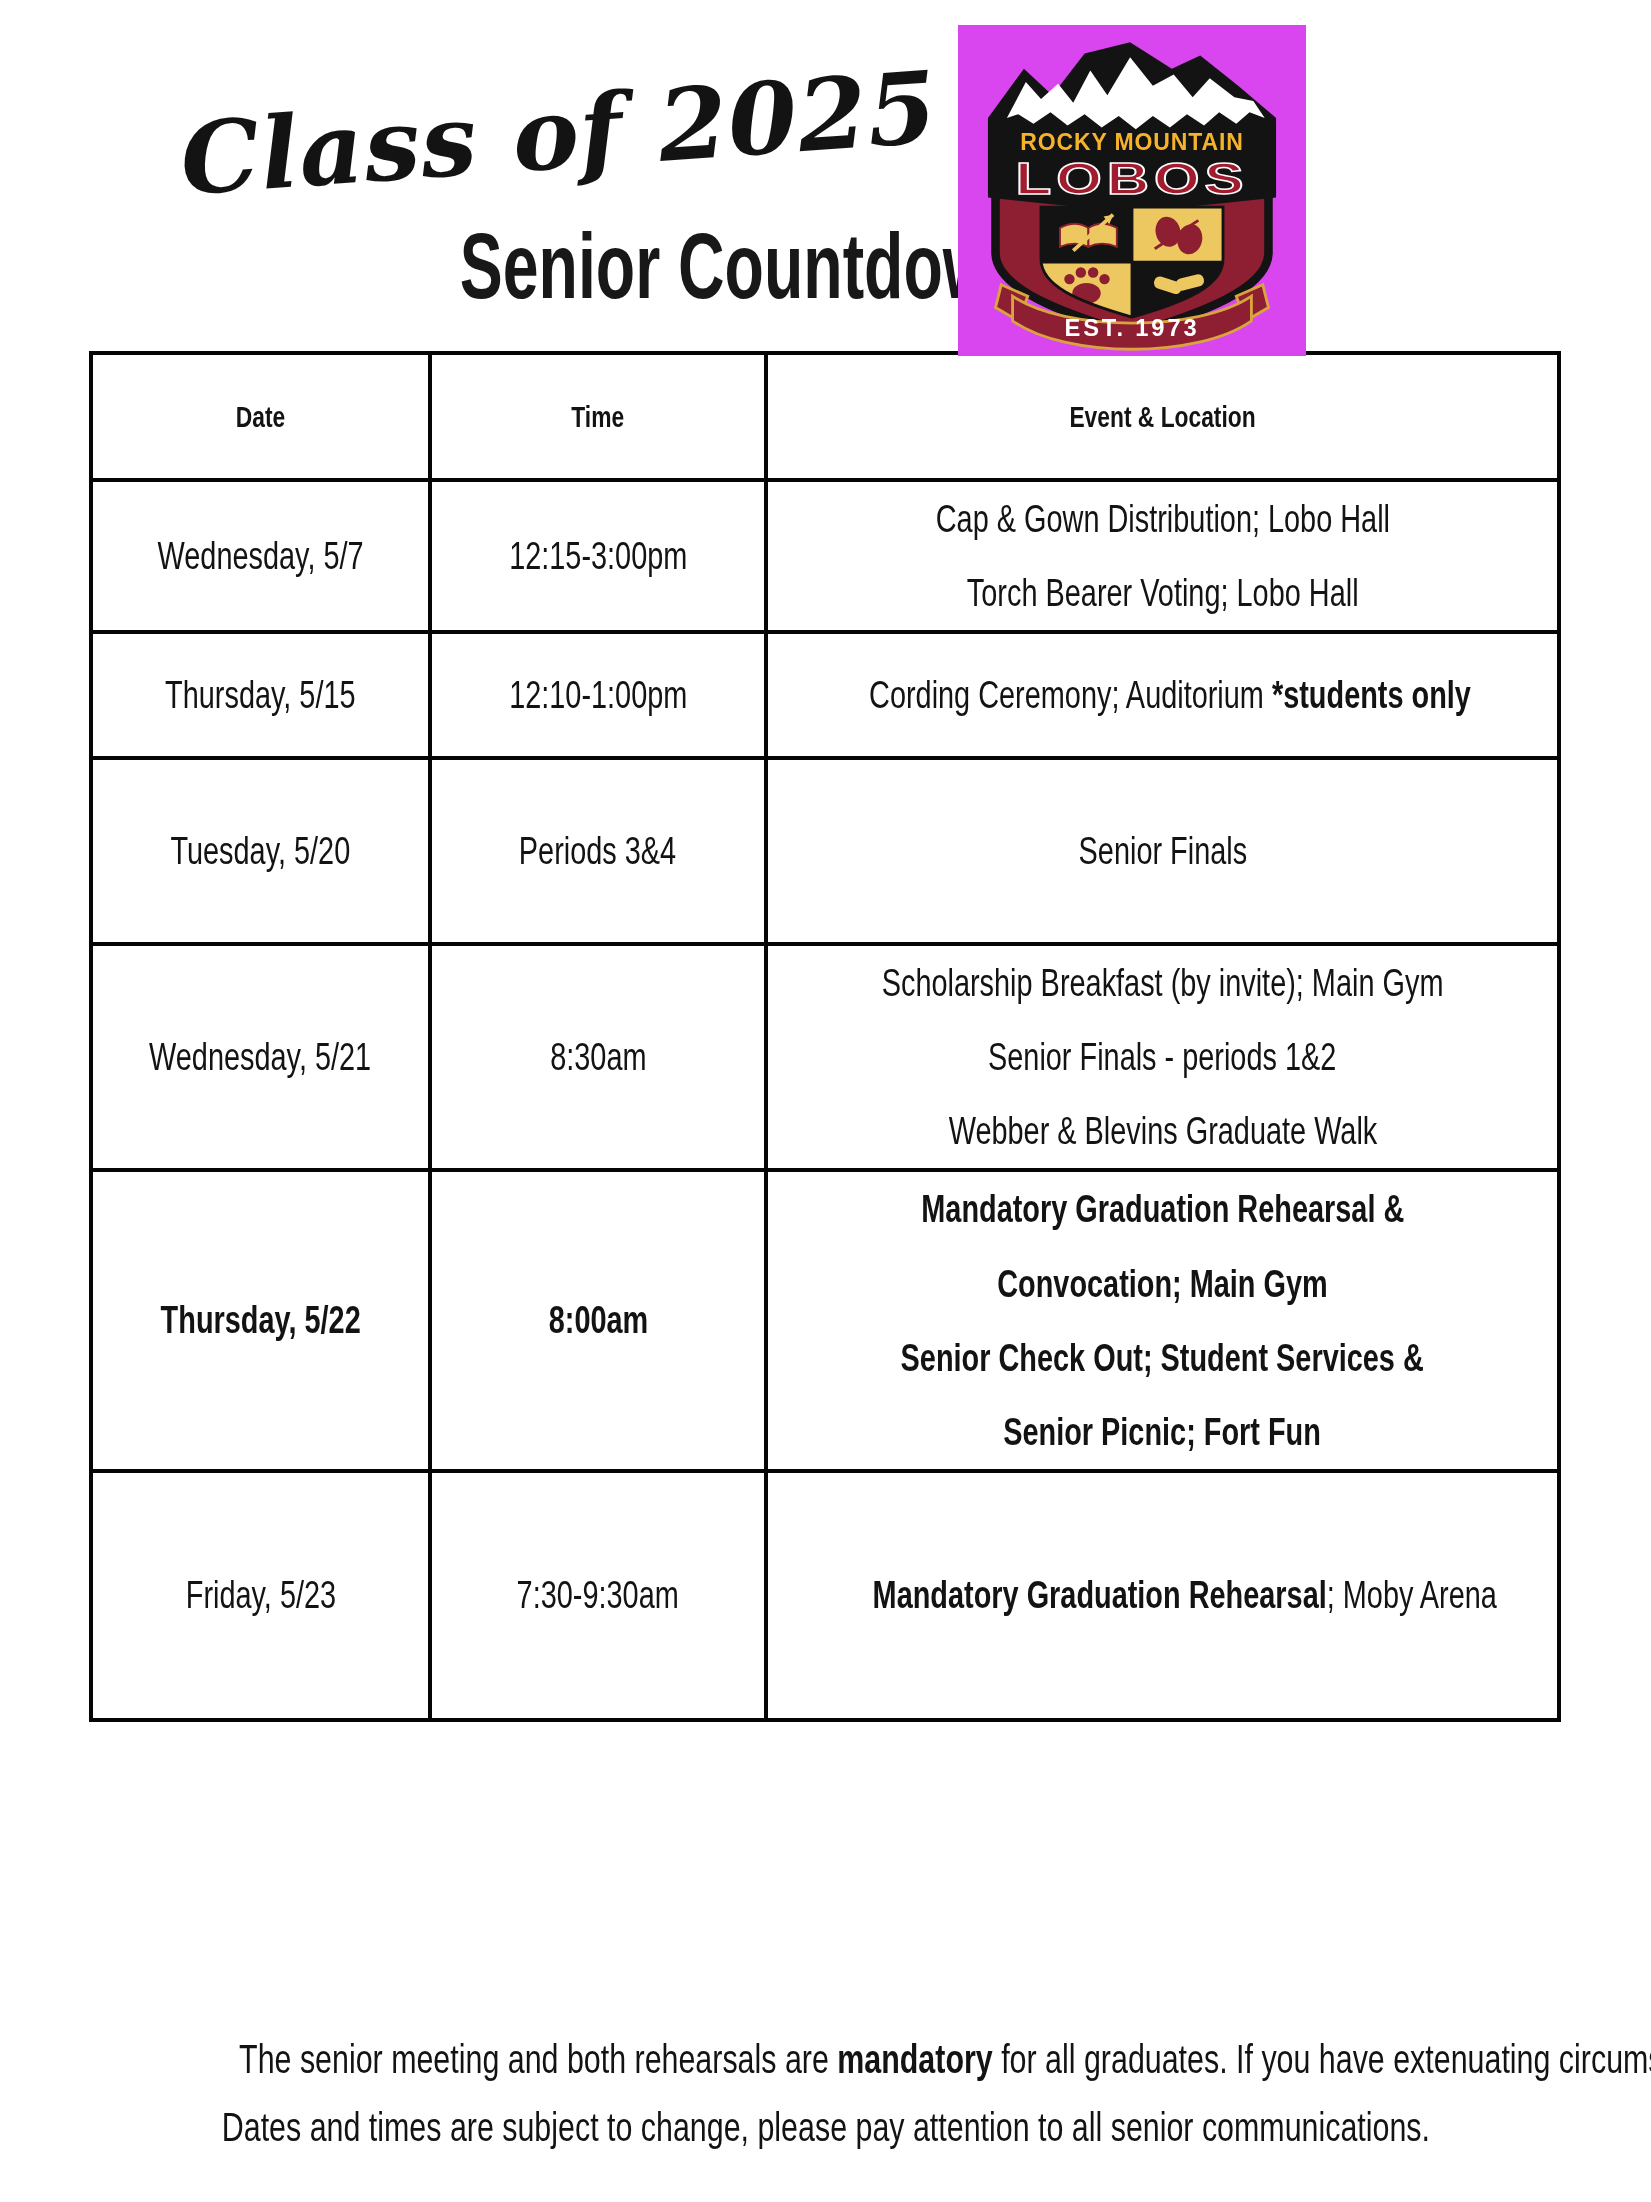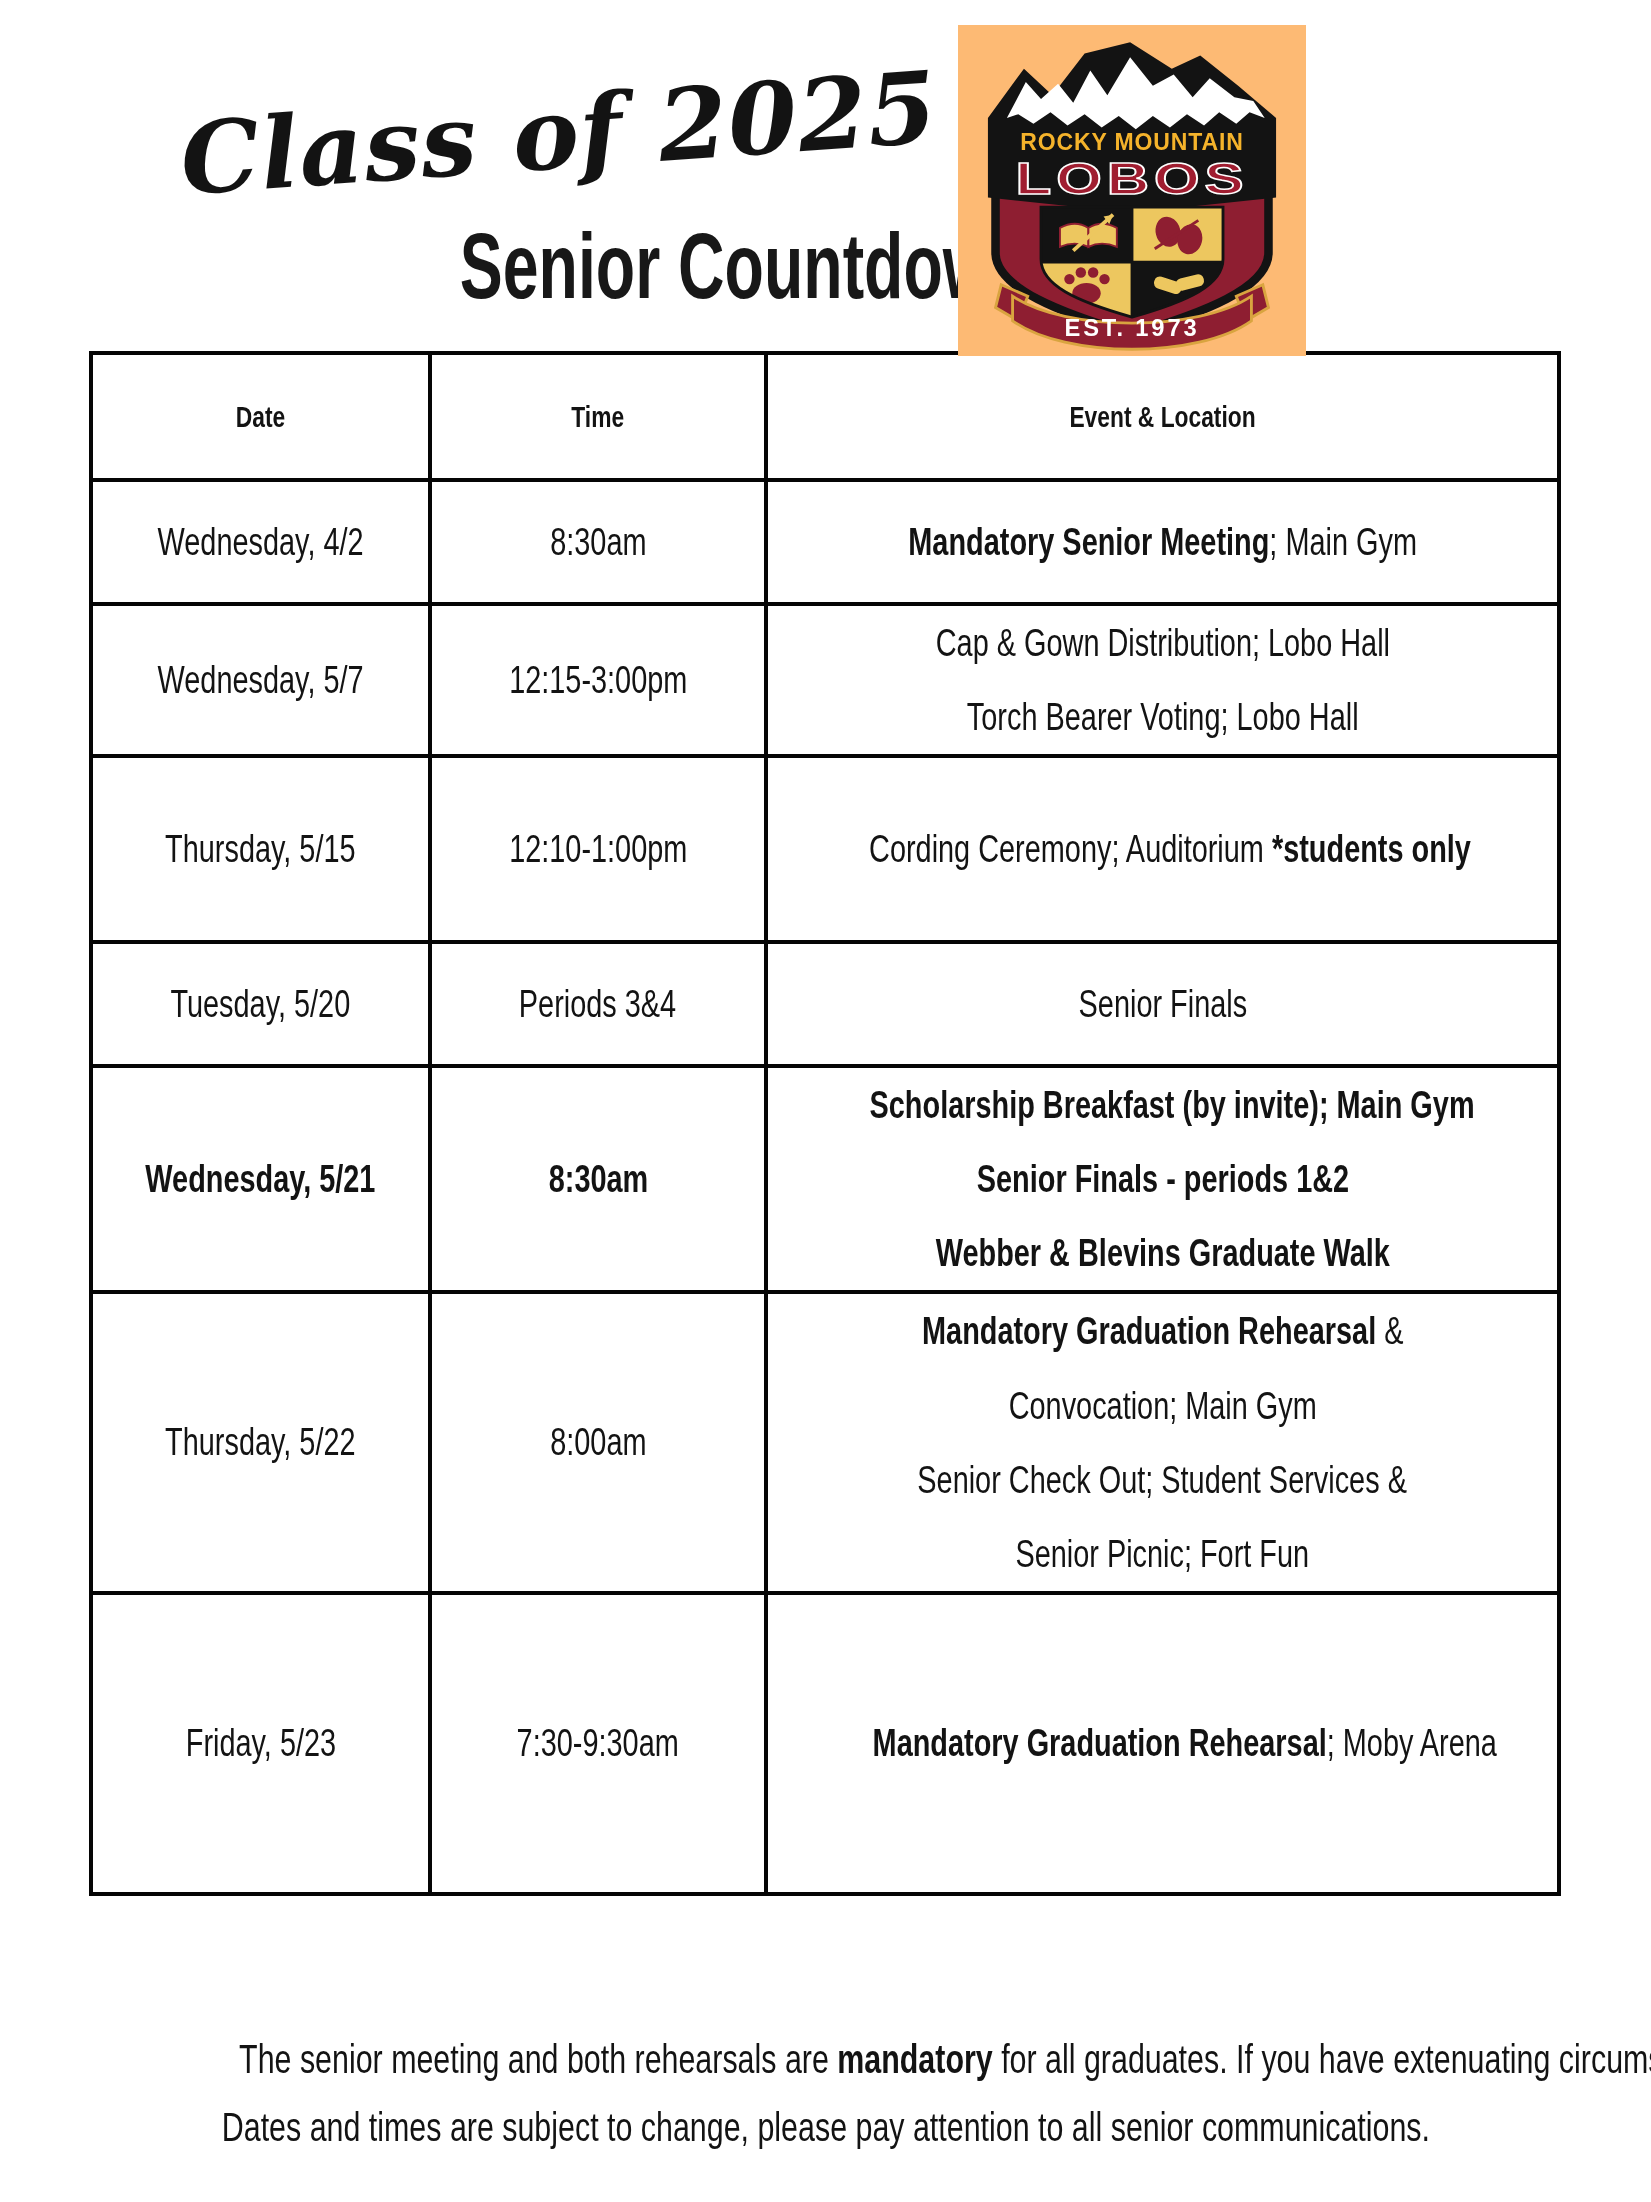--- a/index.html
+++ b/index.html
@@ -15,21 +15,21 @@
   }
   .main-title{
     position:absolute;left:746px;top:214px;transform:translateX(-50%);
     font-size:92px;font-weight:600;white-space:nowrap;color:#181818;
   }
   .cnd{display:inline-block;transform:scaleX(0.76);transform-origin:50% 50%;white-space:nowrap;}
   .cnd2{display:inline-block;transform:scaleX(0.70);transform-origin:50% 50%;white-space:nowrap;}
   
   .logo-box{
     position:absolute;left:958px;top:25px;width:348px;height:331px;
-    background:#fdba74;display:flex;align-items:center;justify-content:center;z-index:5;
+    background:#d946ef;display:flex;align-items:center;justify-content:center;z-index:5;
   }
   
   table.sched{
     position:absolute;left:89px;top:351px;width:1469px;
     border-collapse:collapse;table-layout:fixed;z-index:1;
   }
   table.sched th,table.sched td{
     border:4.8px solid #050505;text-align:center;vertical-align:middle;
     font-size:38px;padding:0 5.7px;overflow:hidden;
   }
@@ -134,27 +134,20 @@
     </colgroup>
     <thead>
       <tr>
         <th><span class="cnd">Date</span></th>
         <th><span class="cnd">Time</span></th>
         <th><span class="cnd">Event &amp; Location</span></th>
       </tr>
     </thead>
     <tbody>
         <tr>
-          <td><span class="cnd">Wednesday, 4/2</span></td>
-          <td><span class="cnd">8:30am</span></td>
-          <td>
-            <div class="ev-line"><span class="cnd"><span class="b">Mandatory Senior Meeting</span><span>; Main Gym</span></span></div>
-          </td>
-        </tr>
-        <tr>
           <td><span class="cnd">Wednesday, 5/7</span></td>
           <td><span class="cnd">12:15-3:00pm</span></td>
           <td>
             <div class="ev-line"><span class="cnd"><span>Cap &amp; Gown Distribution; Lobo Hall</span></span></div>
             <div class="ev-line"><span class="cnd"><span>Torch Bearer Voting; Lobo Hall</span></span></div>
           </td>
         </tr>
         <tr>
           <td><span class="cnd">Thursday, 5/15</span></td>
           <td><span class="cnd">12:10-1:00pm</span></td>

